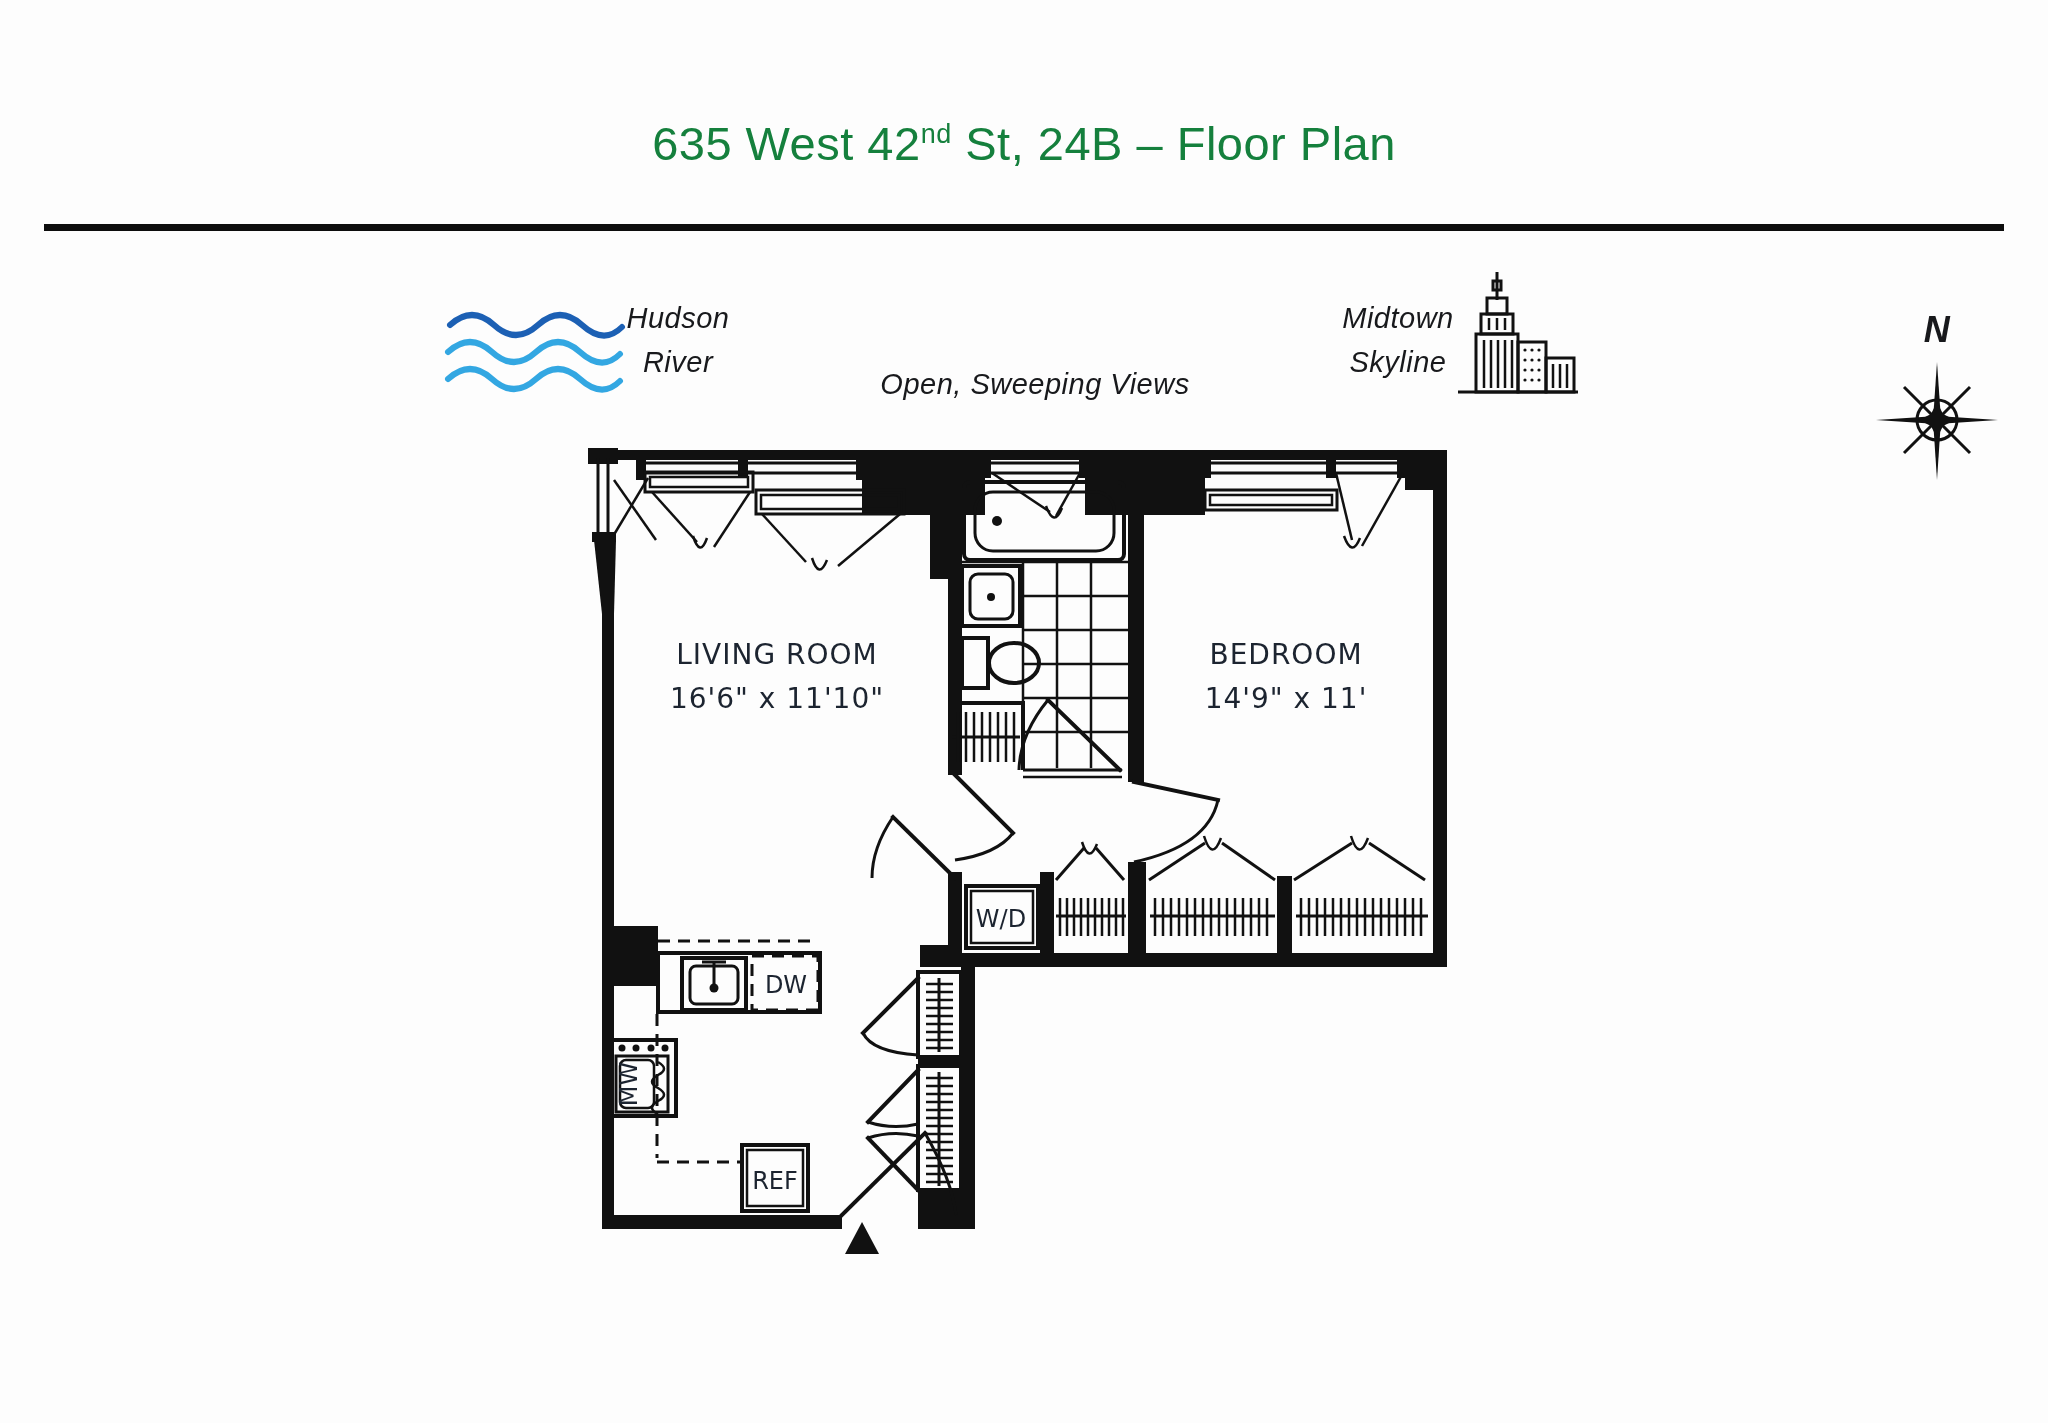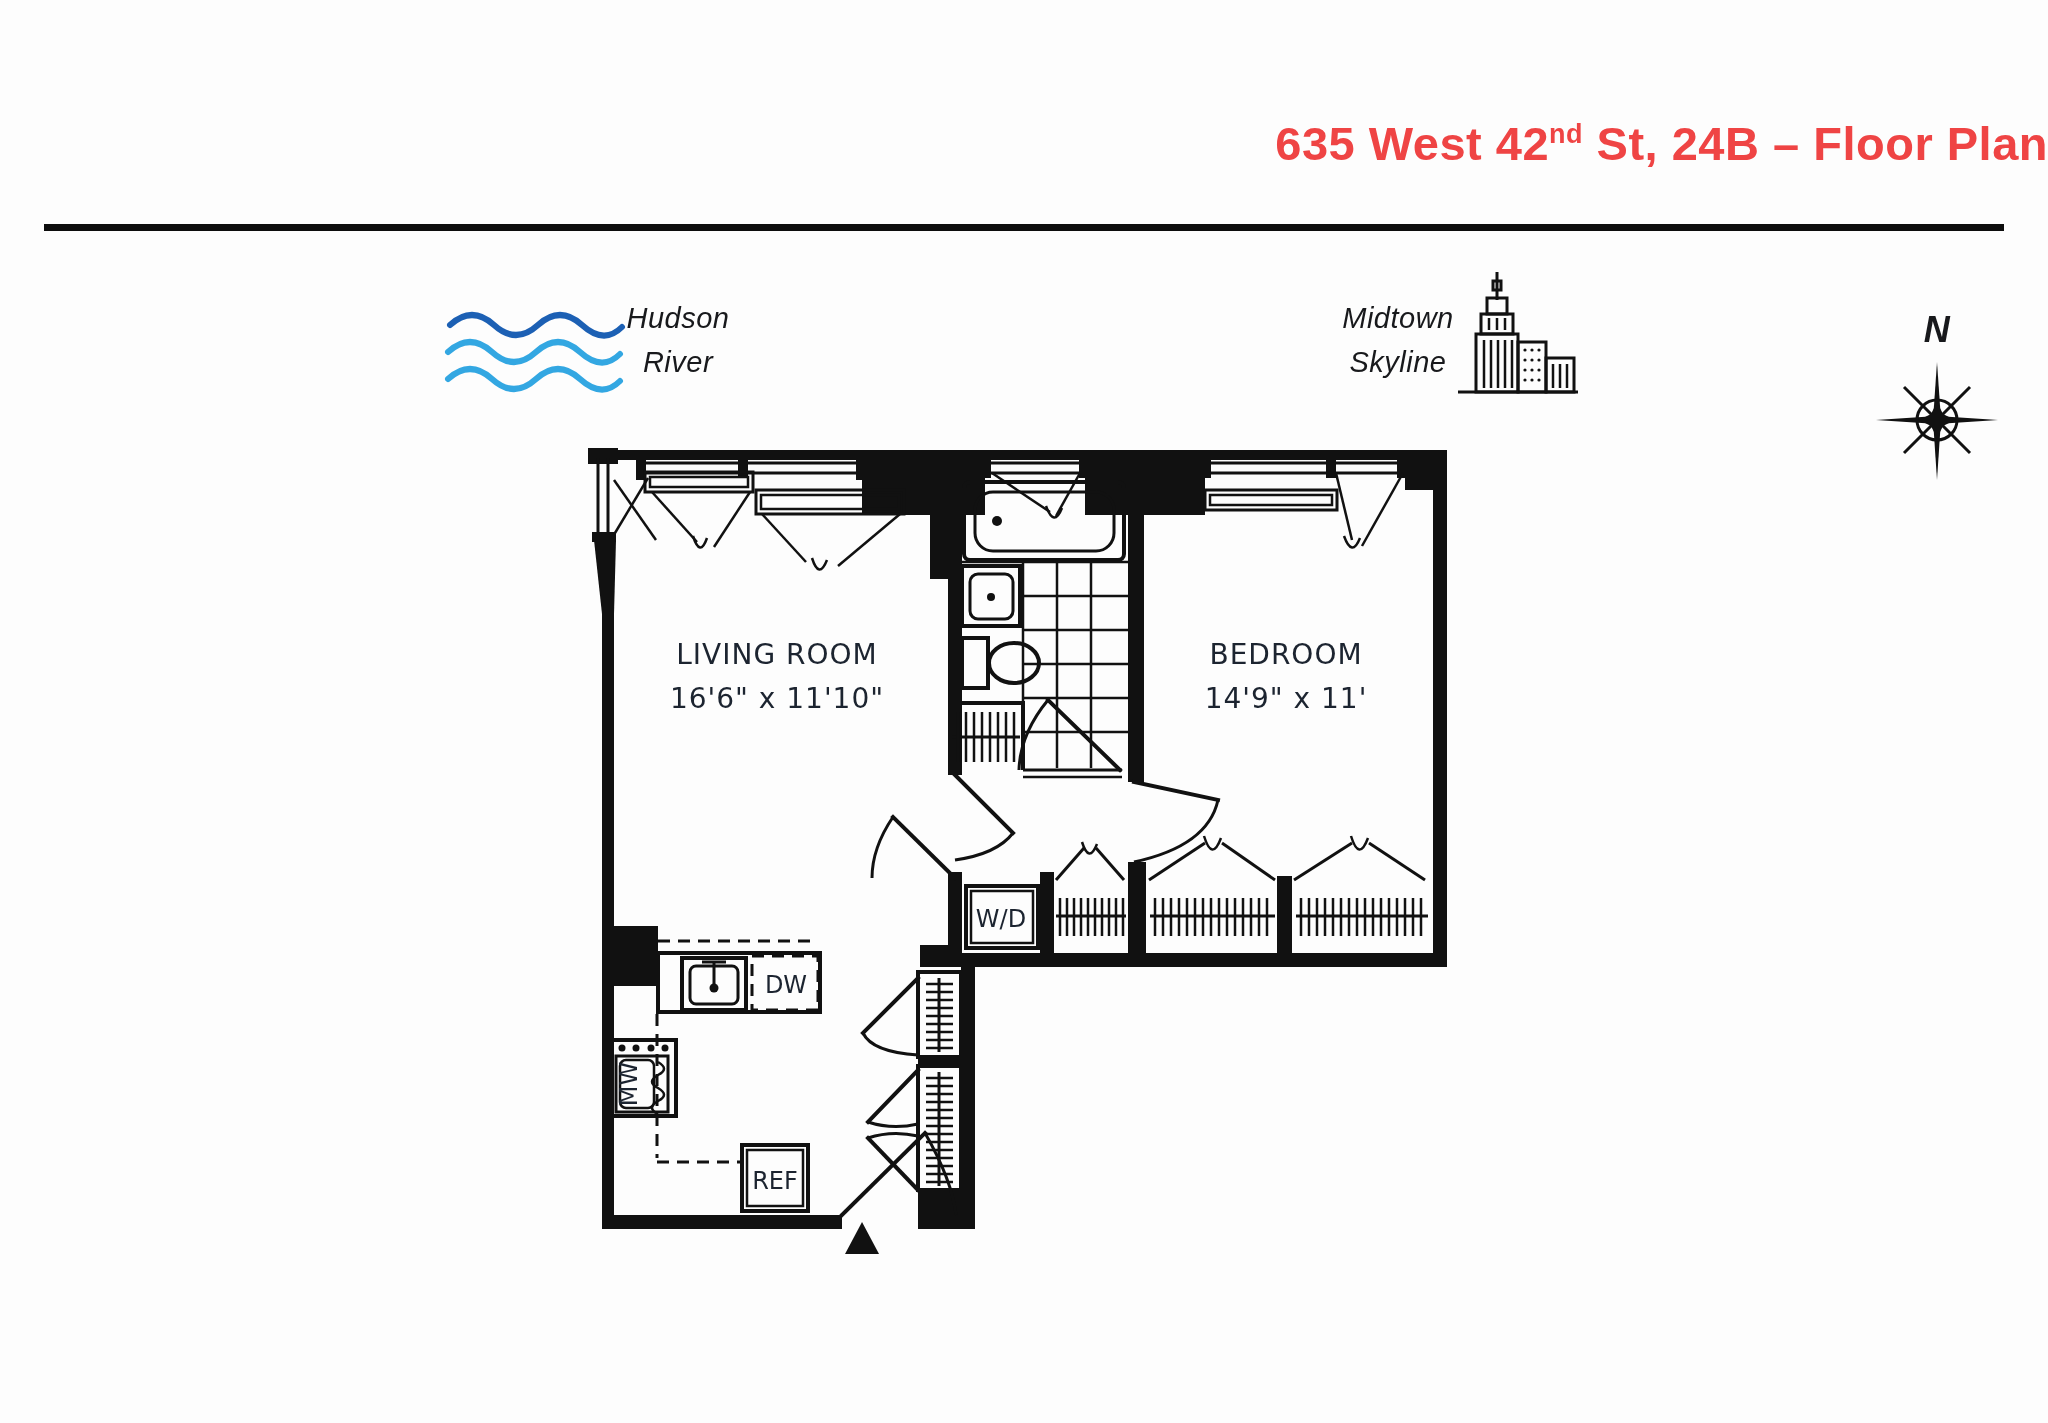--- a/index.html
+++ b/index.html
@@ -1,22 +1,22 @@
 <!DOCTYPE html>
 <html style="--ink: #111111; --label-ink: #1c2430; --wave-dark: #1c60b4; --wave-light: #33a7e2;"><head>
 <meta charset="utf-8">
 <style>
   :root{
     --ink:#111111; --label-ink:#1c2430; --wave-dark:#1c60b4; --wave-light:#33a7e2;
   }
   html,body{margin:0;padding:0;background:#ffffff;}
   .canvas{position:relative;width:2048px;height:1423px;background:#fdfdfd;overflow:hidden;
           font-family:"Liberation Sans",sans-serif;color:var(--ink);}
-  .title{position:absolute;top:116px;left:0;width:100%;text-align:right;
-         font-size:47px;font-weight:bold;letter-spacing:.5px;color:#ef4444;}
+  .title{position:absolute;top:116px;left:0;width:100%;text-align:center;
+         font-size:47px;font-weight:normal;letter-spacing:.5px;color:#15803d;}
   .title sup{font-size:27px;vertical-align:super;line-height:0;}
   .rule{position:absolute;top:224px;left:44px;width:1960px;height:7px;background:#0d0d0d;}
   .ann{position:absolute;text-align:center;font-size:29px;line-height:1.5;color:#18191c;
        letter-spacing:.5px;font-style:italic;}
   .hudson-text{left:608px;top:297px;width:140px;}
   .views{left:860px;top:363px;width:350px;}
   .midtown-text{left:1328px;top:297px;width:140px;}
   .compass-n{left:1905px;top:303px;width:64px;font-size:36px;font-weight:600;}
   svg{position:absolute;inset:0;}
   .wall{fill:var(--ink);stroke:none;}
@@ -38,20 +38,21 @@
 
 <div class="canvas">
 
   <div class="title"><span>635 West 42</span><sup>nd</sup><span> St, 24B – Floor Plan</span></div>
   <div class="rule"></div>
 
   <div class="ann hudson-text">
     <div>Hudson</div>
     <div>River</div>
   </div>
+  <div class="ann views">Open, Sweeping Views</div>
   <div class="ann midtown-text">
     <div>Midtown</div>
     <div>Skyline</div>
   </div>
   <div class="ann compass-n">N</div>
 
   <svg viewBox="0 0 2048 1423" width="2048" height="1423">
 
     <g>
       <path class="wave-d" d="M450 325 q 22 -20 44 0 q 22 20 44 0 q 22 -20 44 0 q 22 20 40 2"></path>

